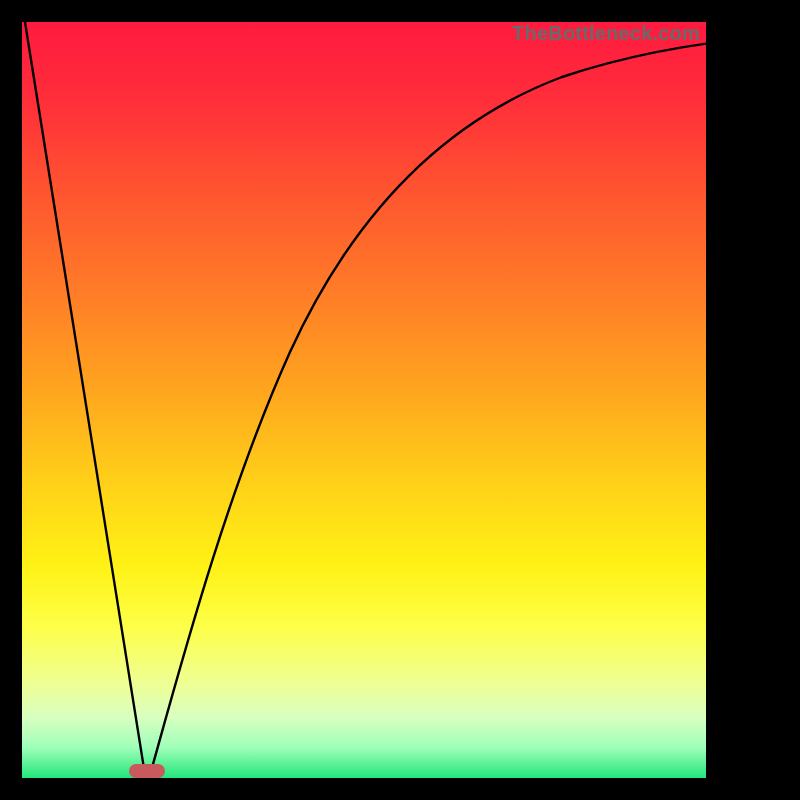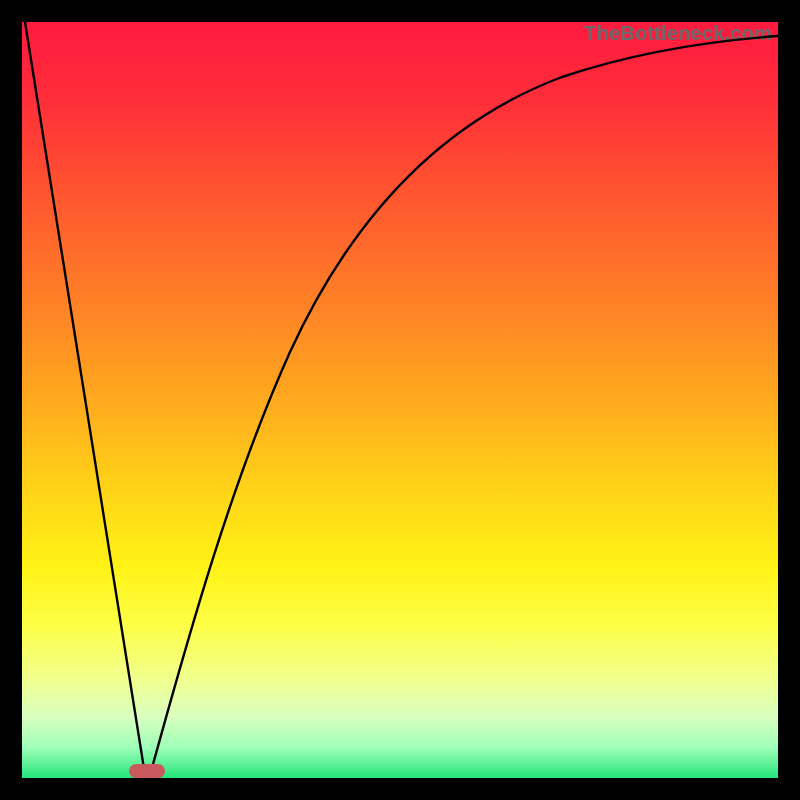--- a/index.html
+++ b/index.html
@@ -15,21 +15,21 @@
     left: 0;
     top: 0;
     width: 800px;
     height: 800px;
     background: #000;
   }
   .plot {
     position: absolute;
     left: 22px;
     top: 22px;
-    width: 756px;
+    width: 684px;
     height: 756px;
     background: linear-gradient(to bottom,
       #ff1a3f 0%,
       #ff2d3a 10%,
       #ff5330 22%,
       #ff7a28 35%,
       #ffa31f 48%,
       #ffd418 62%,
       #fff215 72%,
       #fdff48 80%,

